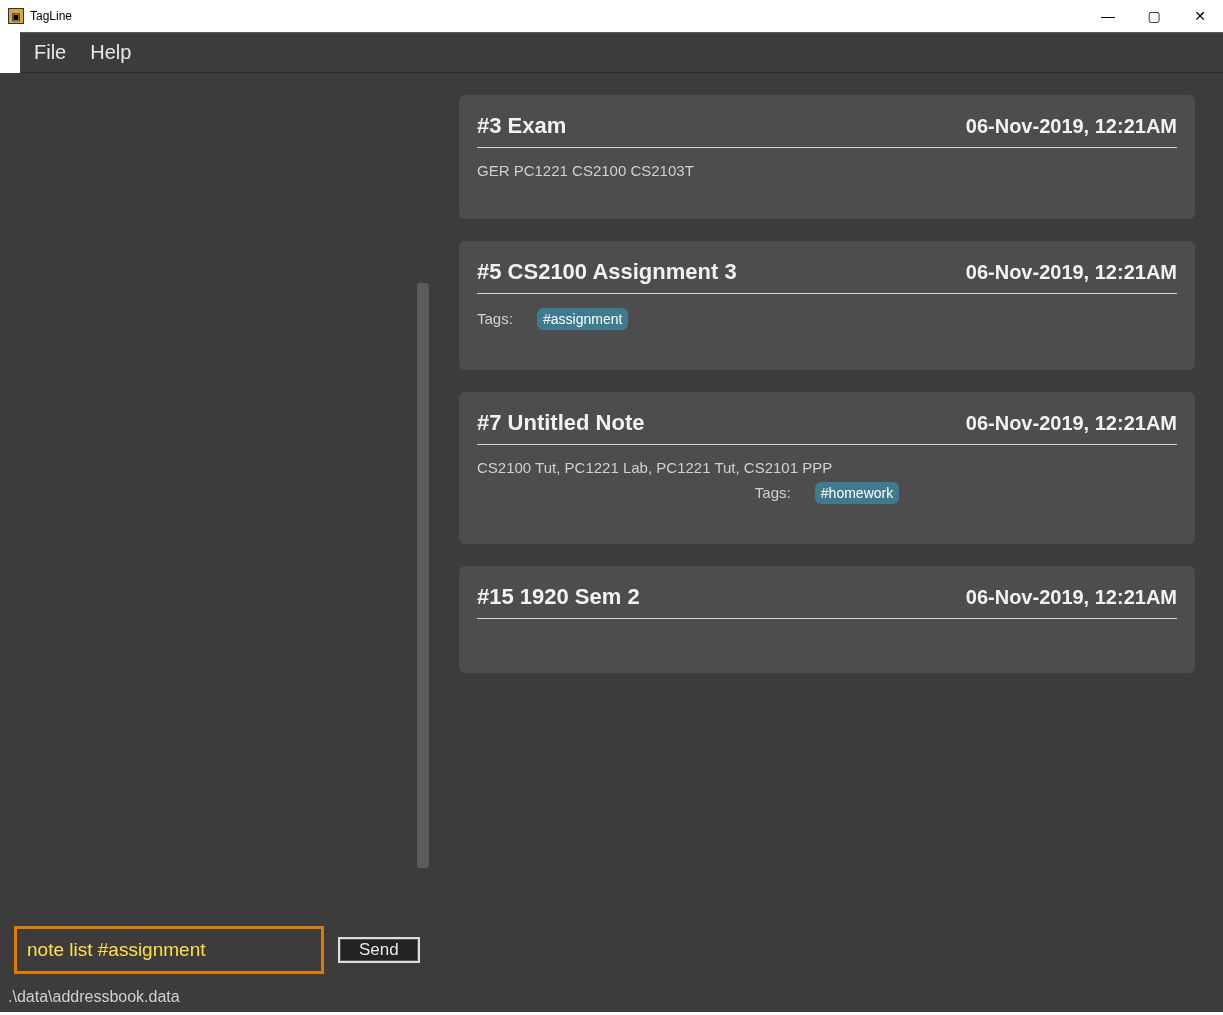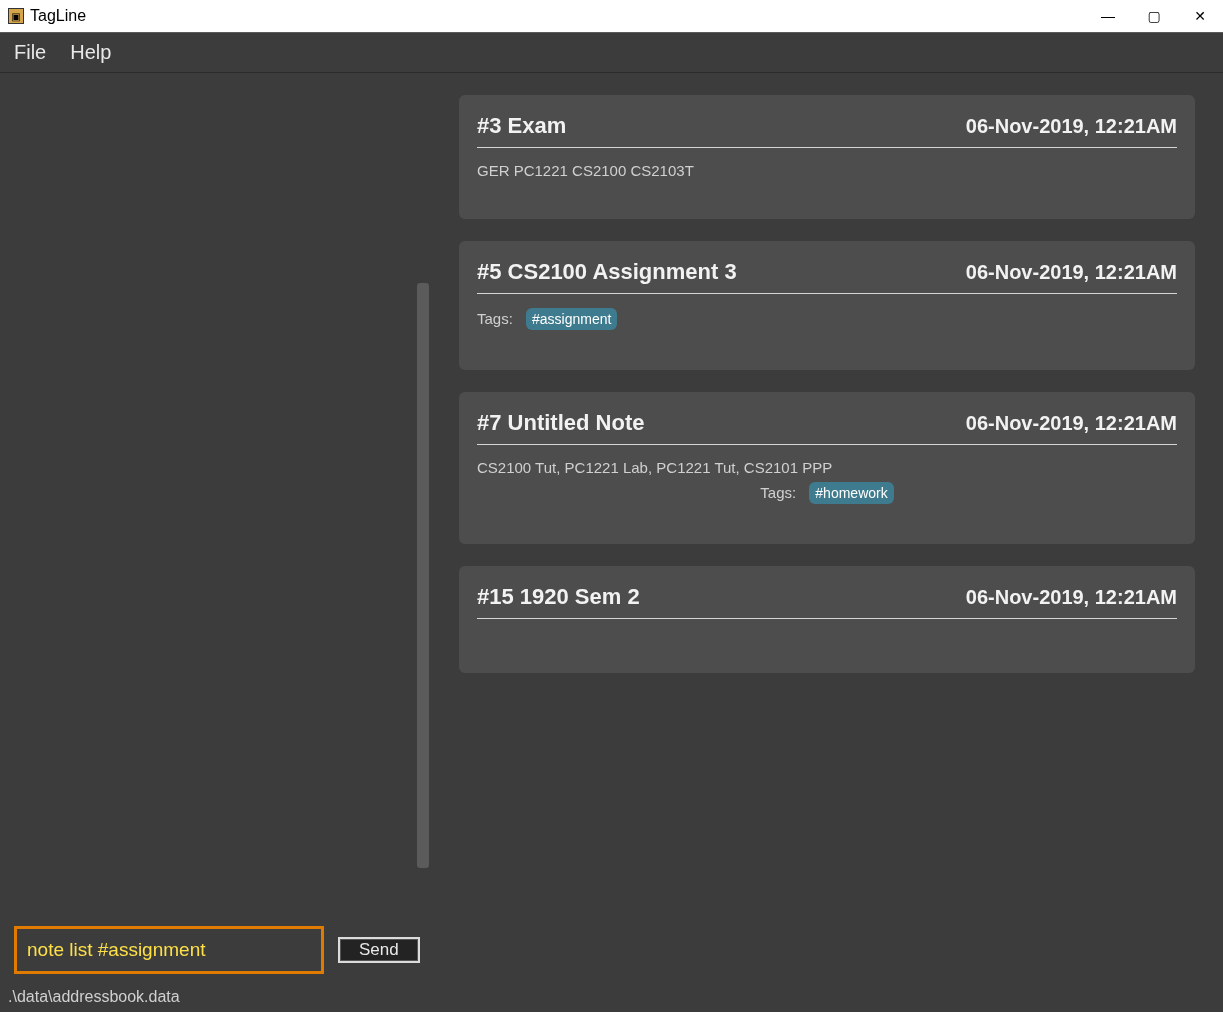--- a/index.html
+++ b/index.html
@@ -23,39 +23,40 @@
   }
   .titlebar-left { display: flex; align-items: center; gap: 6px; }
   .app-icon {
     width: 16px; height: 16px;
     display: flex; align-items: center; justify-content: center;
     background: #d4a54a;
     border: 1px solid #333;
     font-size: 10px;
     color: #000;
   }
-  .titlebar-title { font-size: 16px; color: #000; text-align: right; }
+  .titlebar-title { font-size: 12px; color: #000; text-align: right; }
   .win-controls { display: flex; }
   .win-btn {
     width: 46px; height: 32px;
     display: flex; align-items: center; justify-content: center;
     color: #000;
     font-size: 14px;
     background: transparent;
     border: none;
   }
 
   
   .menubar {
     background: #3c3c3c;
     border-top: 1px solid #5a5a5a;
     border-bottom: 1px solid #2b2b2b;
     padding: 8px 14px;
     display: flex;
     gap: 24px;
+    margin-left: 20px;
   }
   .menubar-item {
     color: #e8e8e8;
     font-size: 20px;
     font-weight: 400;
     cursor: default;
   }
 
   
   .content-area {
@@ -114,21 +115,21 @@
     font-size: 15px;
     color: #d0d0d0;
     font-weight: 400;
   }
   .note-tags-line {
     font-size: 15px;
     color: #d0d0d0;
     margin-top: 6px;
   }
   .note-tags-line.with-body { margin-top: 6px; text-align: center; }
-  .tags-label { margin-right: 9px; }
+  .tags-label { margin-right: 20px; }
   .tag-pill {
     display: inline-block;
     background: #3f7b8e;
     color: #fff;
     padding: 3px 6px;
     font-size: 14px;
     border-radius: 6px;
     vertical-align: baseline;
   }
 

